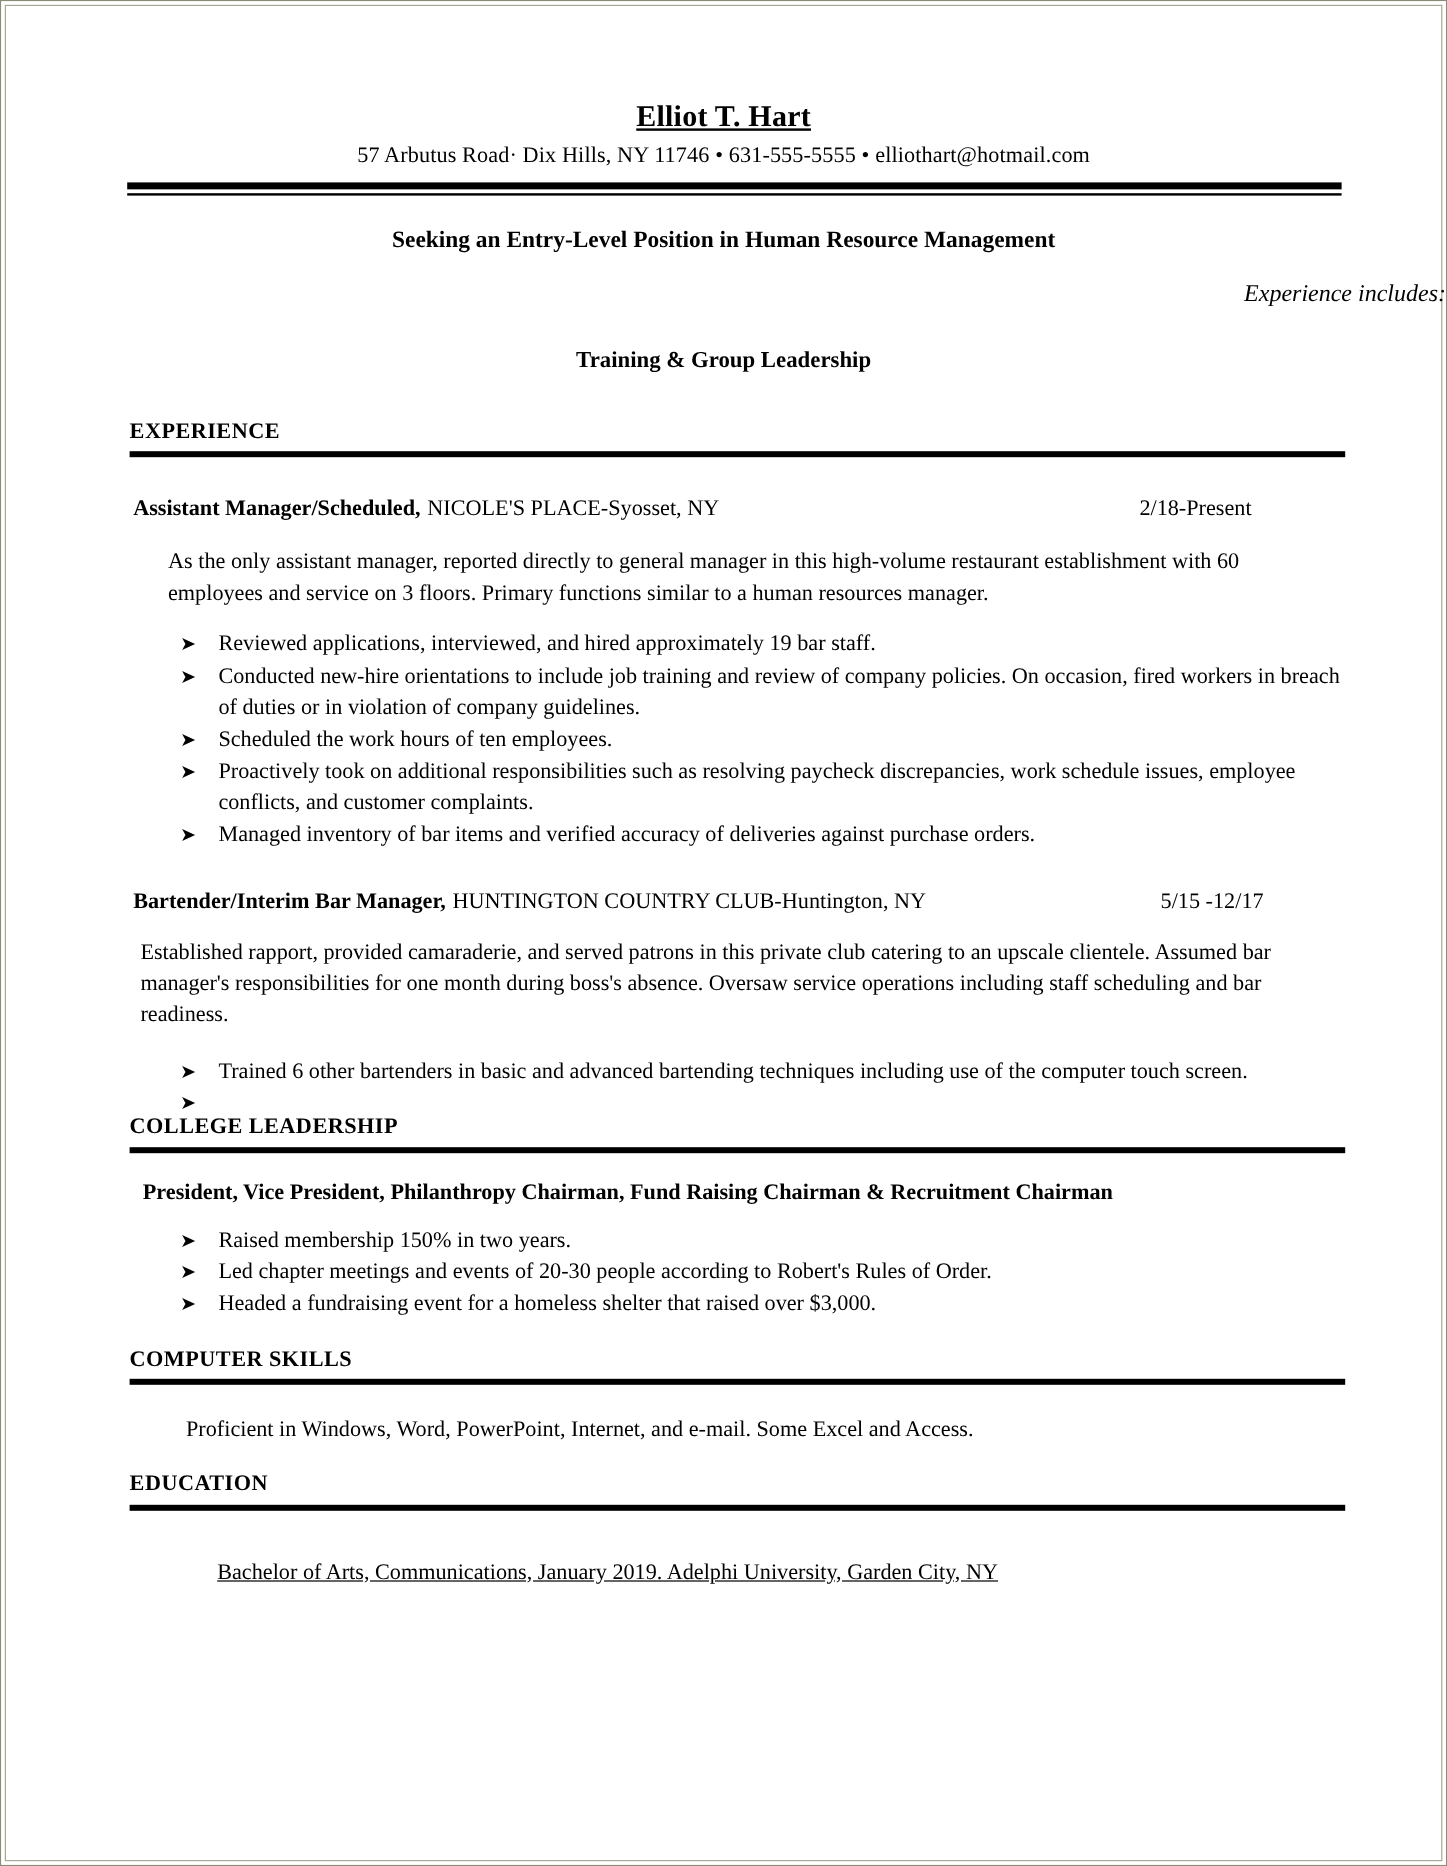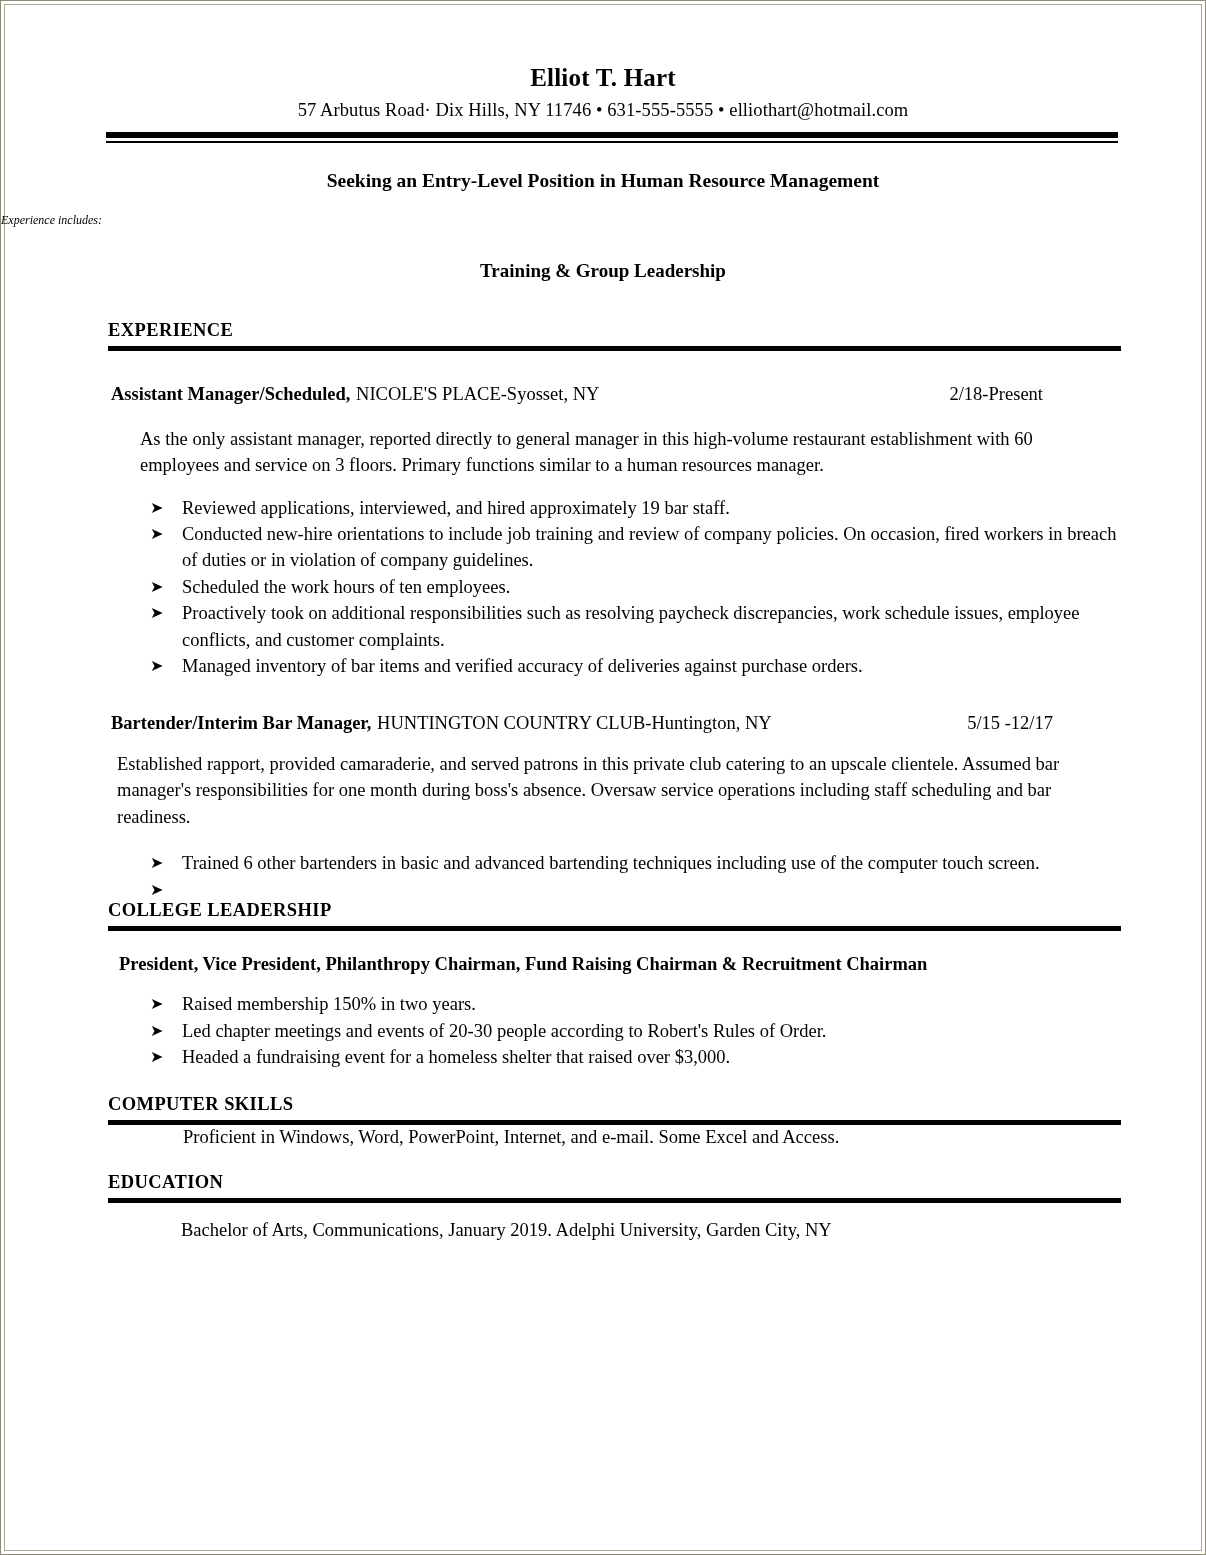--- a/index.html
+++ b/index.html
@@ -40,22 +40,23 @@
     padding: 0;
   }
 
   
   .name {
     text-align: center;
     font-weight: bold;
     font-size: 25px;
     letter-spacing: 0.2px;
     margin: 0;
-    padding-top: 64px;
+    padding-top: 84px;
     line-height: 1.05;
+    text-decoration: underline;
   }
   .contact {
     text-align: center;
     font-size: 18.5px;
     margin: 0;
     padding-top: 9px;
     line-height: 1.1;
     letter-spacing: 0.1px;
   }
   .header-rule {
@@ -79,23 +80,23 @@
   
   .objective {
     text-align: center;
     font-weight: bold;
     font-size: 19.5px;
     margin: 0;
     padding-top: 26px;
     line-height: 1.2;
   }
   .exp-includes {
-    text-align: left;
+    text-align: right;
     font-style: italic;
-    font-size: 12px;
+    font-size: 20px;
     margin: 0;
     padding-top: 21px;
     line-height: 1.2;
   }
   .specialties {
     text-align: center;
     font-weight: bold;
     font-size: 19px;
     margin: 0;
     padding-top: 21px;
@@ -216,25 +217,27 @@
     font-size: 18.5px;
     line-height: 1.2;
     padding-top: 16px;
     margin-left: 8px;
   }
 
   
   .plain-line {
     font-size: 18.5px;
     line-height: 1.3;
-    margin-left: 72px;
+    padding-top: 26px;
+    margin-left: 44px;
   }
   .plain-line.edu {
-    padding-top: 15px;
+    padding-top: 40px;
     margin-left: 70px;
+    text-decoration: underline;
   }
 </style>
 </head>
 <body>
 
 <div class="page">
   <div class="page-inner"></div>
   <div class="content">
 
     <div class="name">Elliot T. Hart</div>

